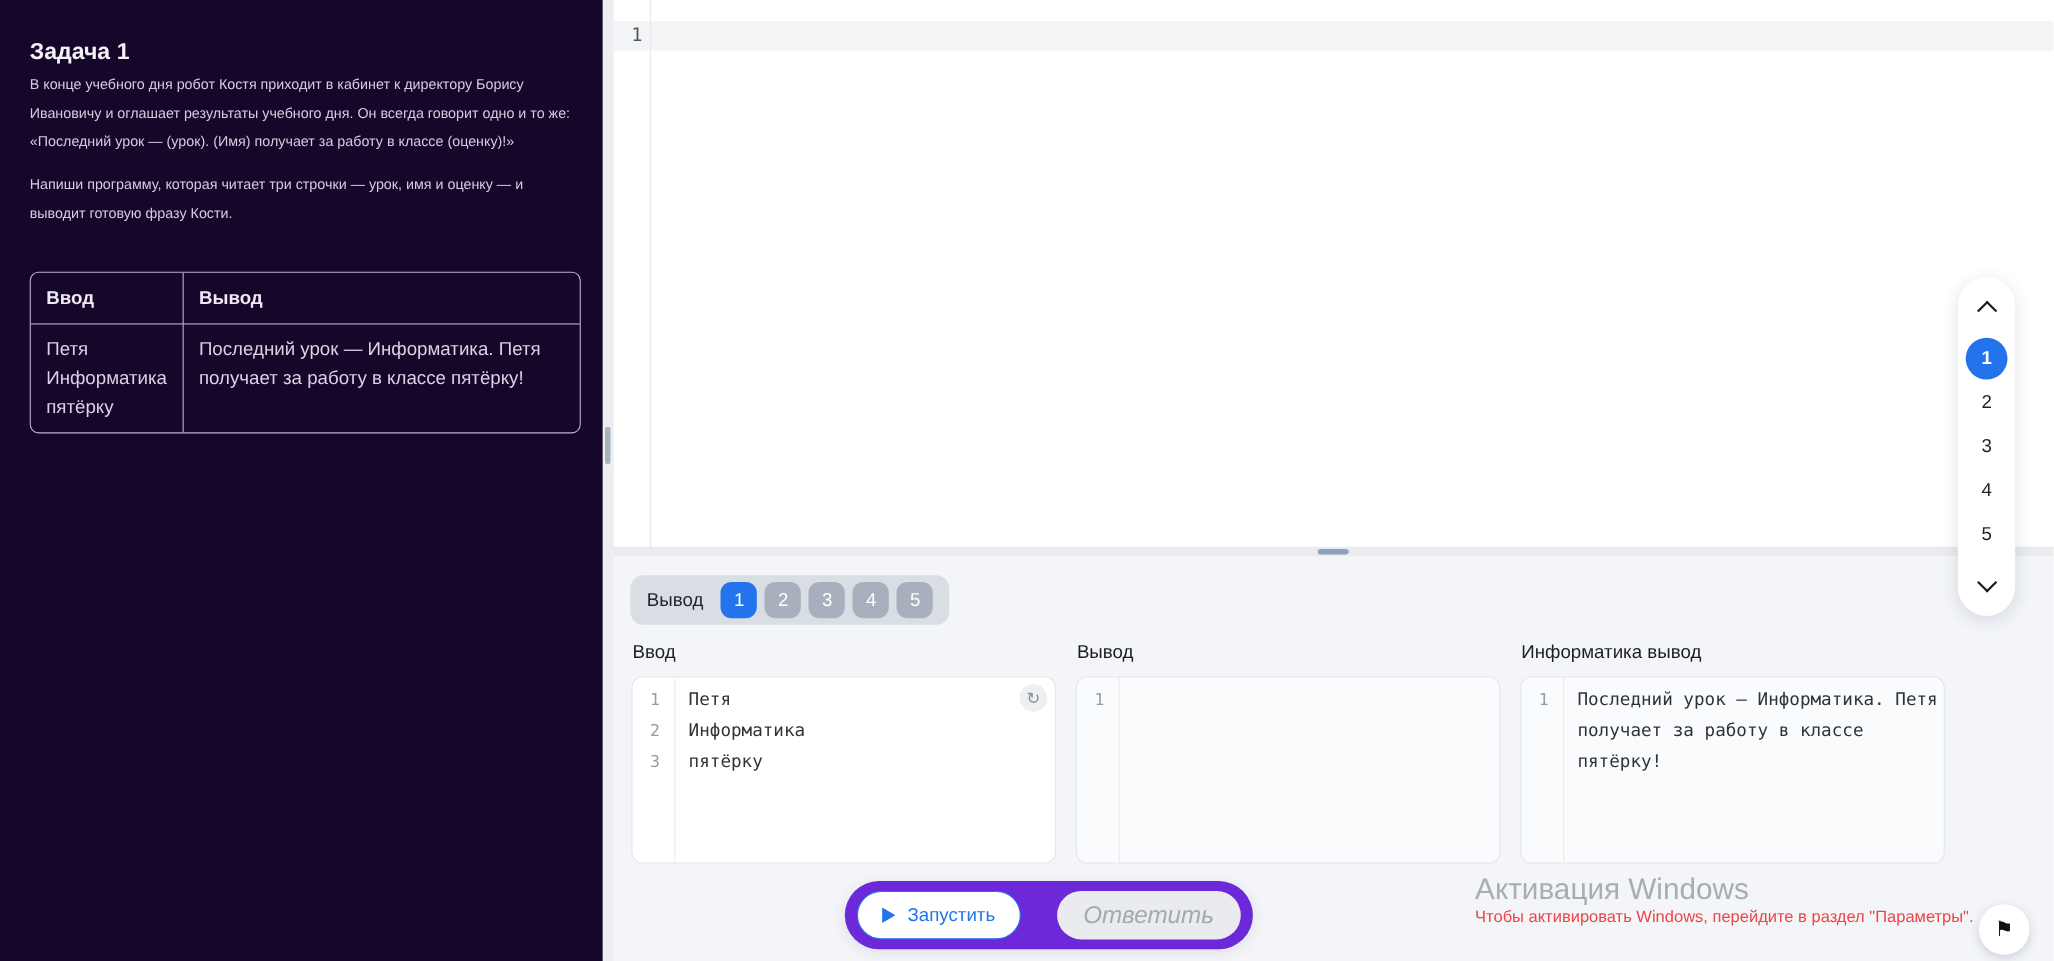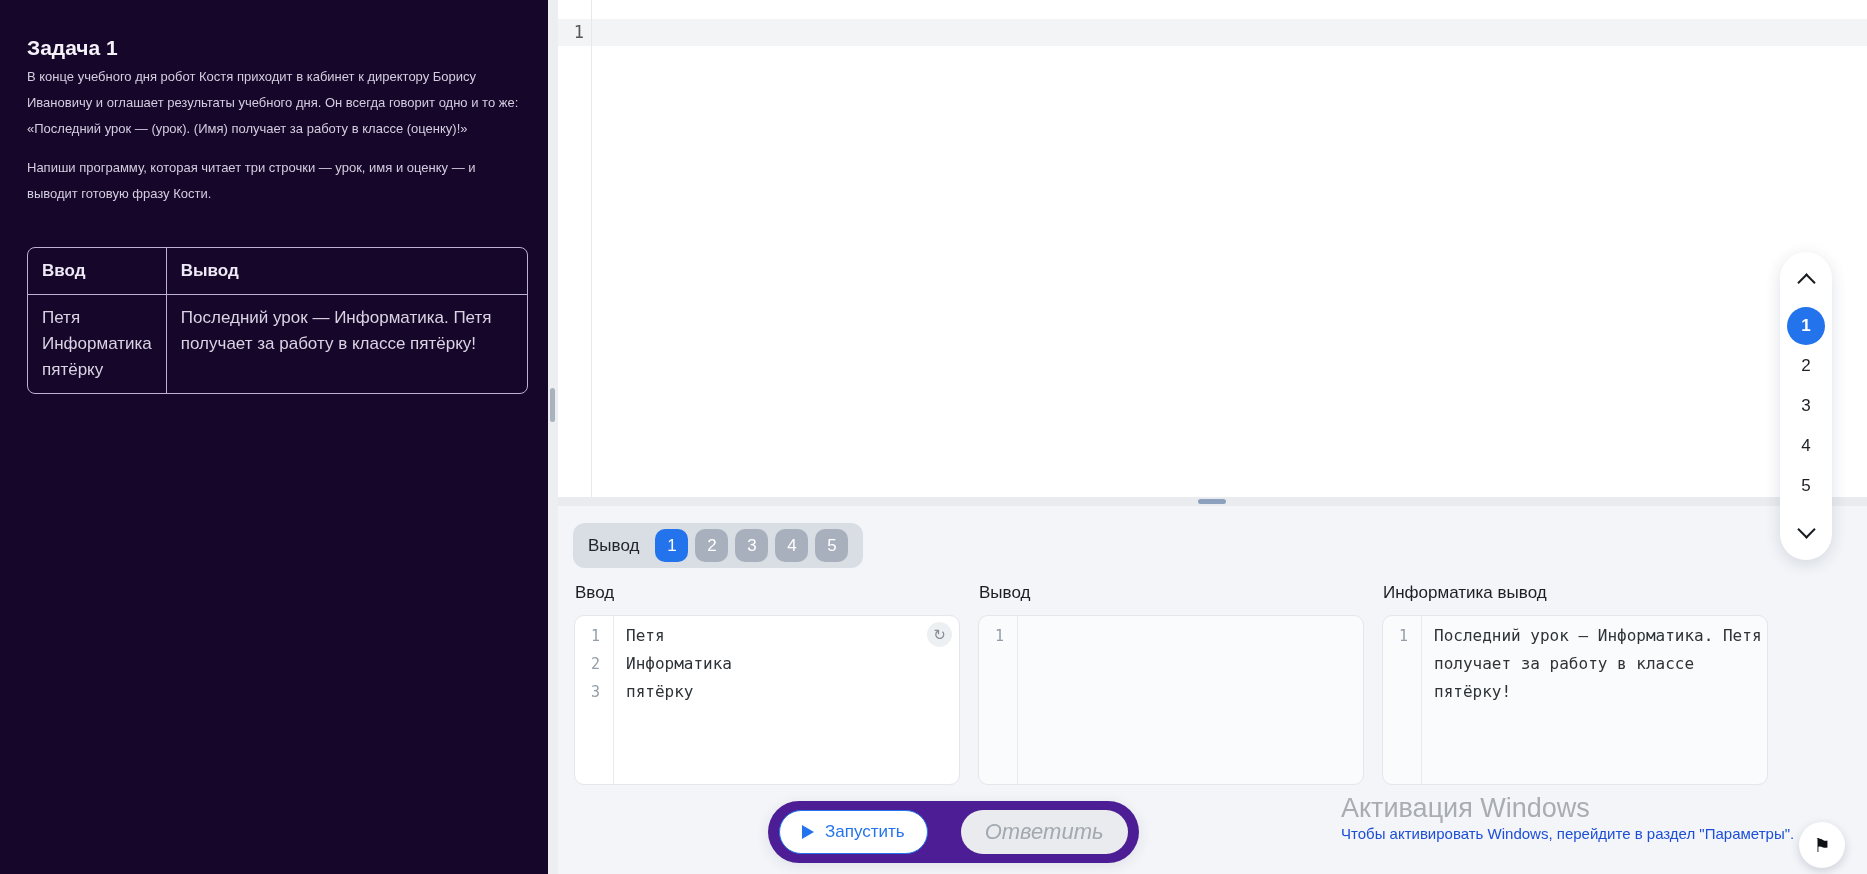--- a/index.html
+++ b/index.html
@@ -71,21 +71,21 @@
   .content { flex:1; padding:6px 0 0 12px; }
   .content div { line-height:28px; min-height:28px; white-space:pre-wrap; color:#2e3338; }
   .refresh-btn {
     position:absolute; top:6px; right:7px; width:25px; height:25px; border-radius:50%;
     background:#edf0f3; color:#878e95; font-size:15px; line-height:25px; text-align:center;
     font-family:"DejaVu Sans", sans-serif;
   }
 
   
   .actions {
-    position:absolute; left:210px; top:295px; height:62px; border-radius:31px; background:#4c1d95;
+    position:absolute; left:210px; top:295px; height:62px; border-radius:31px; background:#6d28d9;
     box-shadow:0 3px 14px rgba(30,40,80,.10); display:flex; align-items:center; padding:0 11px; gap:33px;
   }
   .btn-run {
     height:44px; border:1.5px solid var(--accent); border-radius:22px; background:#fff;
     color:var(--accent); font-size:17px; display:flex; align-items:center; gap:11px; padding:0 22px;
   }
   .play-tri { width:0; height:0; border-left:12px solid var(--accent); border-top:7px solid transparent; border-bottom:7px solid transparent; }
   .btn-answer { height:44px; border-radius:22px; background:#e9ebee; color:#a3a9b0; font-size:22px; padding:0 24px;font-style:italic; }
 
   
@@ -98,21 +98,21 @@
   .chev { width:13px; height:13px; border-right:2.5px solid #181c21; border-bottom:2.5px solid #181c21; }
   .chev.up { transform:rotate(-135deg); margin-top:5px; }
   .chev.down { transform:rotate(45deg); margin-bottom:5px; }
   .nav-list { display:flex; flex-direction:column; align-items:center; gap:2px; }
   .nav-num { width:38px; height:38px; border-radius:50%; display:flex; align-items:center; justify-content:center; font-size:17px; color:#1c2026; }
   .nav-num.active { background:var(--accent); color:#fff; font-weight:bold; }
 
   
   .watermark { position:absolute; left:1341px; top:795px; pointer-events:none; }
   .wm-title { font-size:27px; color:#a9adb2; line-height:27px; }
-  .wm-sub { font-size:15px; color:#1d4ed8; margin-top:3px; }
+  .wm-sub { font-size:15px; color:#ef4444; margin-top:3px; }
   .flag-btn {
     position:absolute; left:1799px; top:822px; width:46px; height:46px; border-radius:50%;
     background:#fff; box-shadow:0 3px 10px rgba(30,40,80,.18); color:#101114; font-size:19px;
     display:flex; align-items:center; justify-content:center; font-family:"DejaVu Sans", sans-serif;
   }
 </style>
 </head>
 <body style="--accent: #2374ec; --sidebar-bg: #160629;">
 
 <aside class="sidebar">

